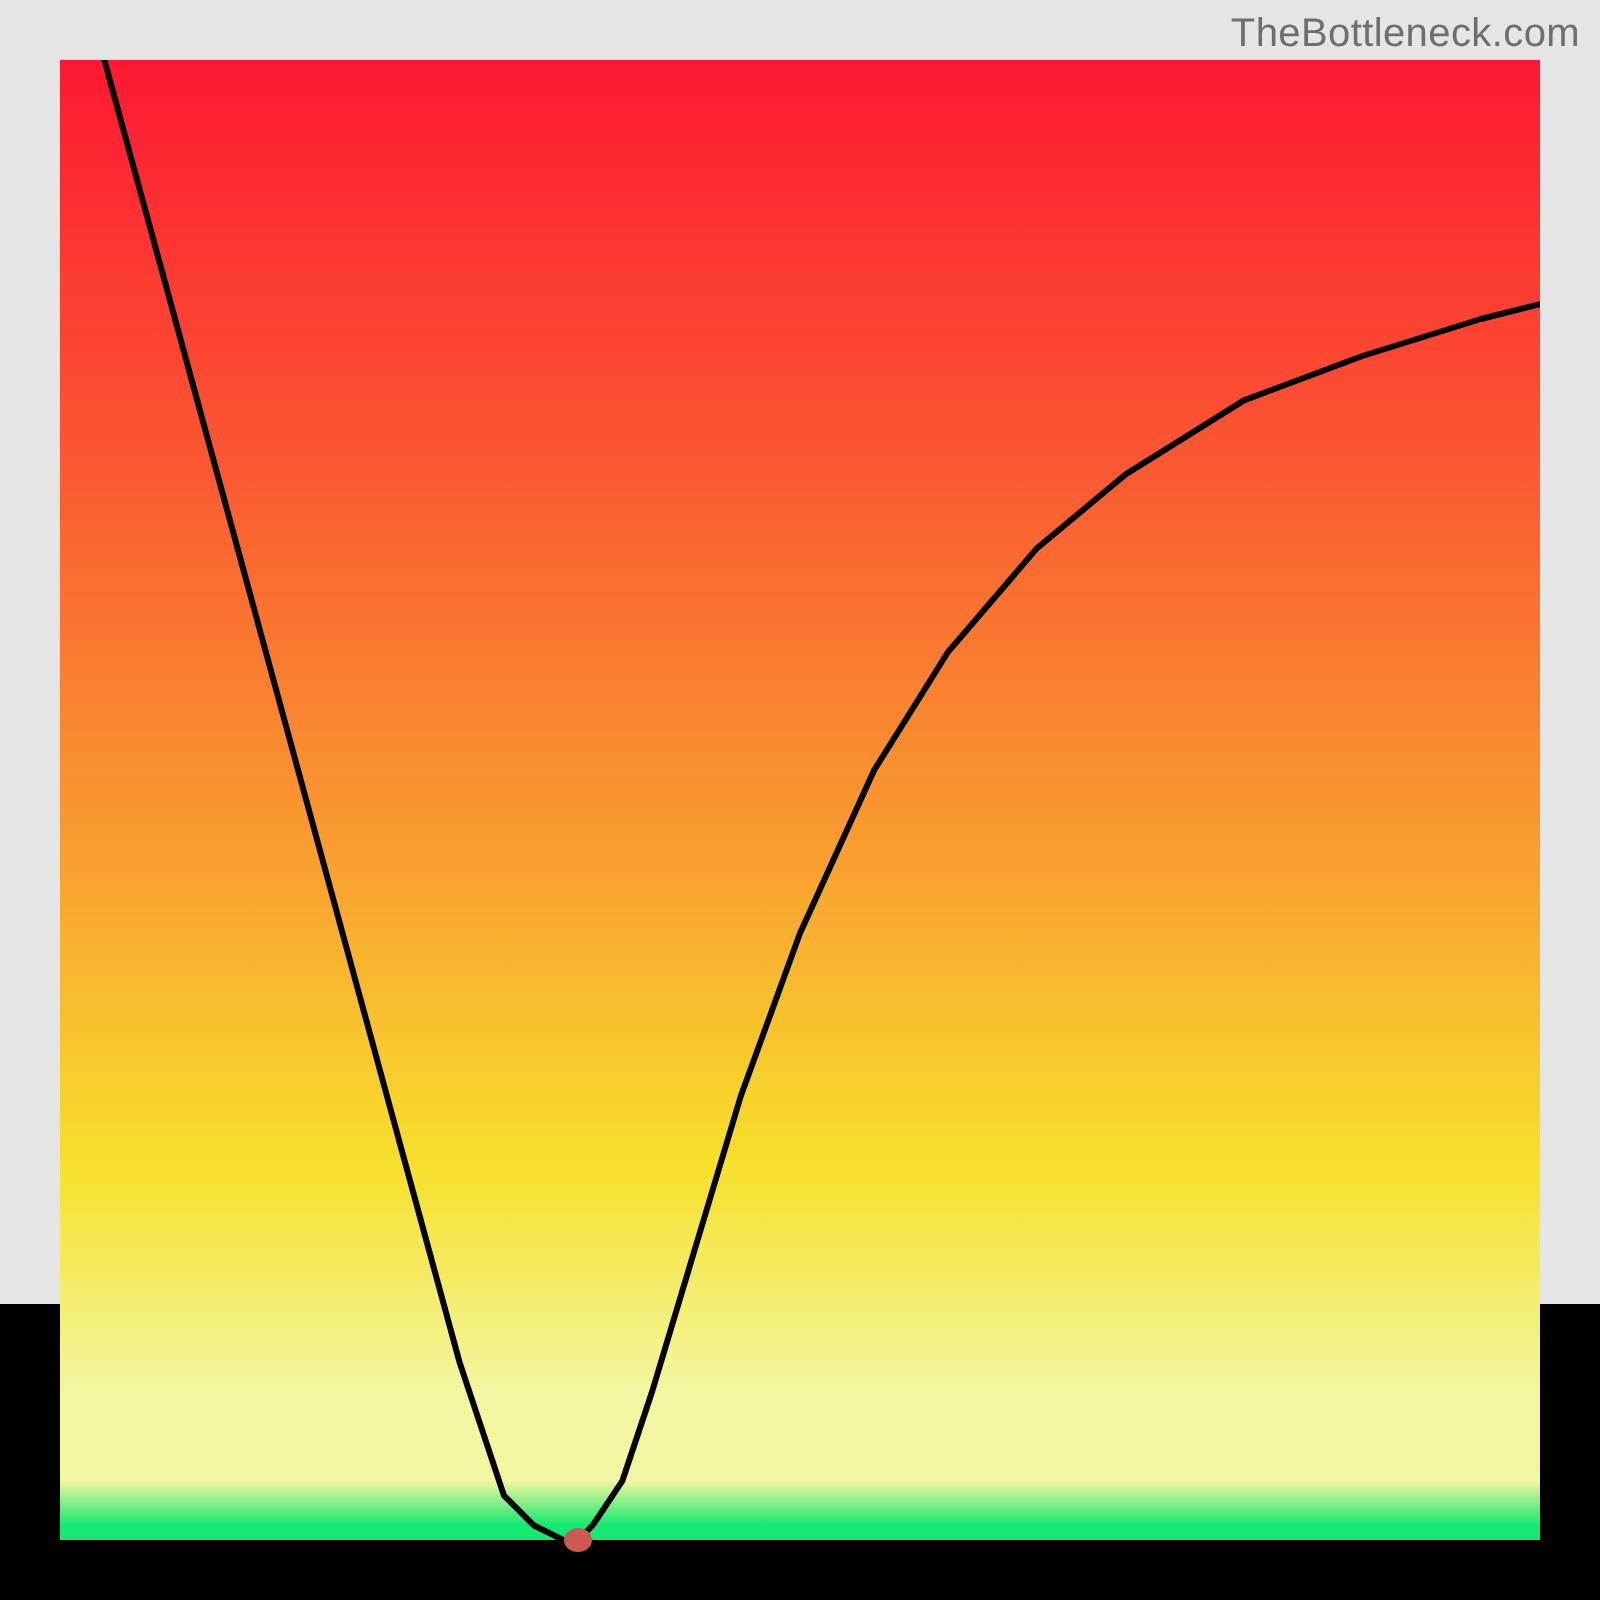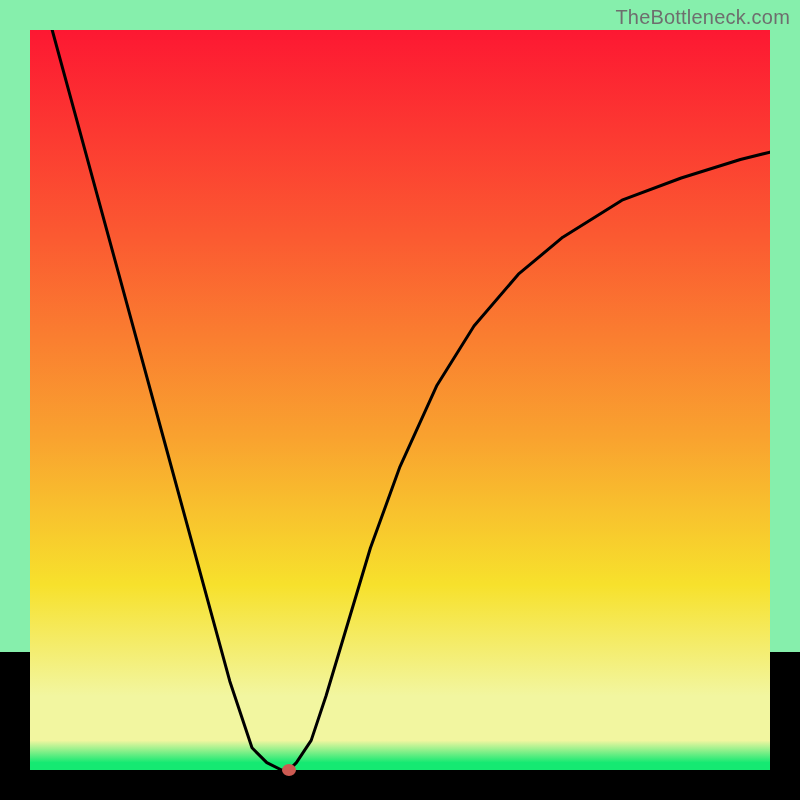--- a/index.html
+++ b/index.html
@@ -8,21 +8,21 @@
     width: 800px;
     height: 800px;
     background: #000;
     overflow: hidden;
     font-family: Arial, Helvetica, sans-serif;
   }
   .stage {
     position: relative;
     width: 800px;
     height: 652px;
-    background: #86efac;
+    background: #e5e5e5;
   }
   .plot-area {
     position: absolute;
     left: 30px;
     top: 30px;
     width: 740px;
     height: 740px;
     
     background:
       linear-gradient(

